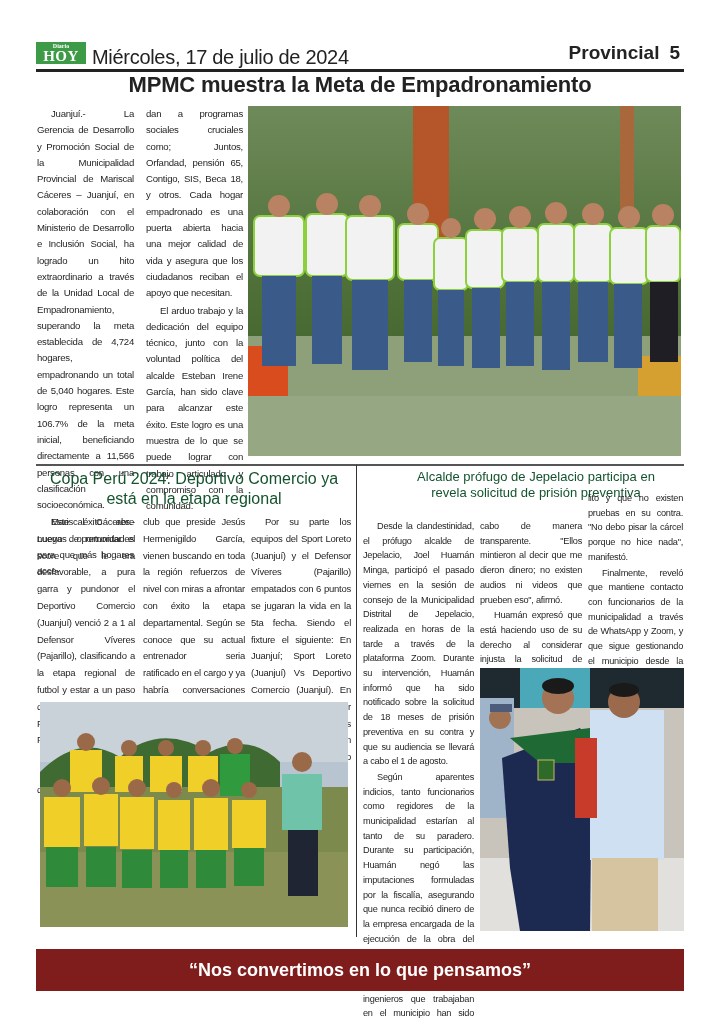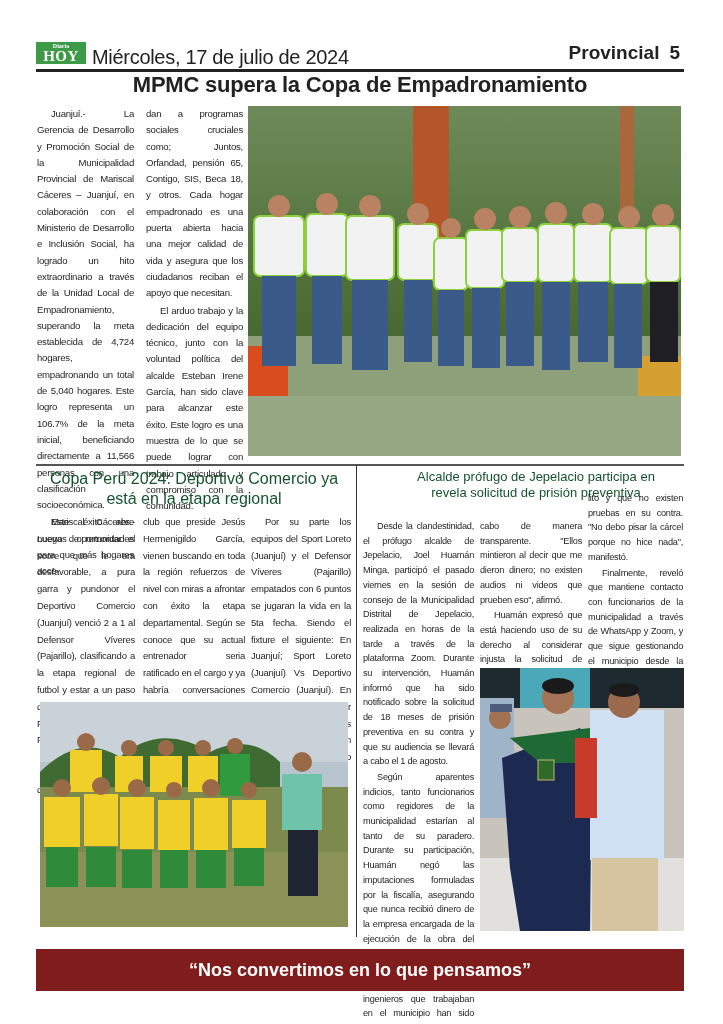--- a/index.html
+++ b/index.html
@@ -45,21 +45,21 @@
     <span class="small">Diario</span>
     <span class="big">HOY</span>
   </div>
   <div class="date">Miércoles, 17 de julio de  2024</div>
   <div class="section">
     <span>Provincial</span><span class="pg">5</span>
   </div>
 </div>
 <div class="rule-top"></div>
 
-<div class="main-title">MPMC supera la Copa de Empadronamiento</div>
+<div class="main-title">MPMC muestra la Meta de Empadronamiento</div>
 
 <div class="col" style="left:36px; top:105px; width:99px;">
   <p>Juanjuí.- La Gerencia de Desarrollo y Promoción Social de la Municipalidad Provincial de Mariscal Cáceres – Juanjuí, en colaboración con el Ministerio de Desarrollo e Inclusión Social, ha logrado un hito extraordinario a través de la Unidad Local de Empadronamiento, superando la meta establecida de 4,724 hogares, empadronando un total de 5,040 hogares. Este logro representa un 106.7% de la meta inicial, beneficiando directamente a 11,566 personas con una clasificación socioeconómica.</p>
   <p>Este éxito abre nuevas oportunidades para que más hogares acce-</p>
 </div>
 <div class="col" style="left:145px; top:105px; width:99px;">
   <p class="noind">dan a programas sociales cruciales como; Juntos, Orfandad, pensión 65, Contigo, SIS, Beca 18, y otros. Cada hogar empadronado es una puerta abierta hacia una mejor calidad de vida y asegura que los ciudadanos reciban el apoyo que necesitan.</p>
   <p>El arduo trabajo y la dedicación del equipo técnico, junto con la voluntad política del alcalde Esteban Irene García, han sido clave para alcanzar este éxito. Este logro es una muestra de lo que se puede lograr con trabajo articulado y compromiso con la comunidad.</p>
 </div>
 

